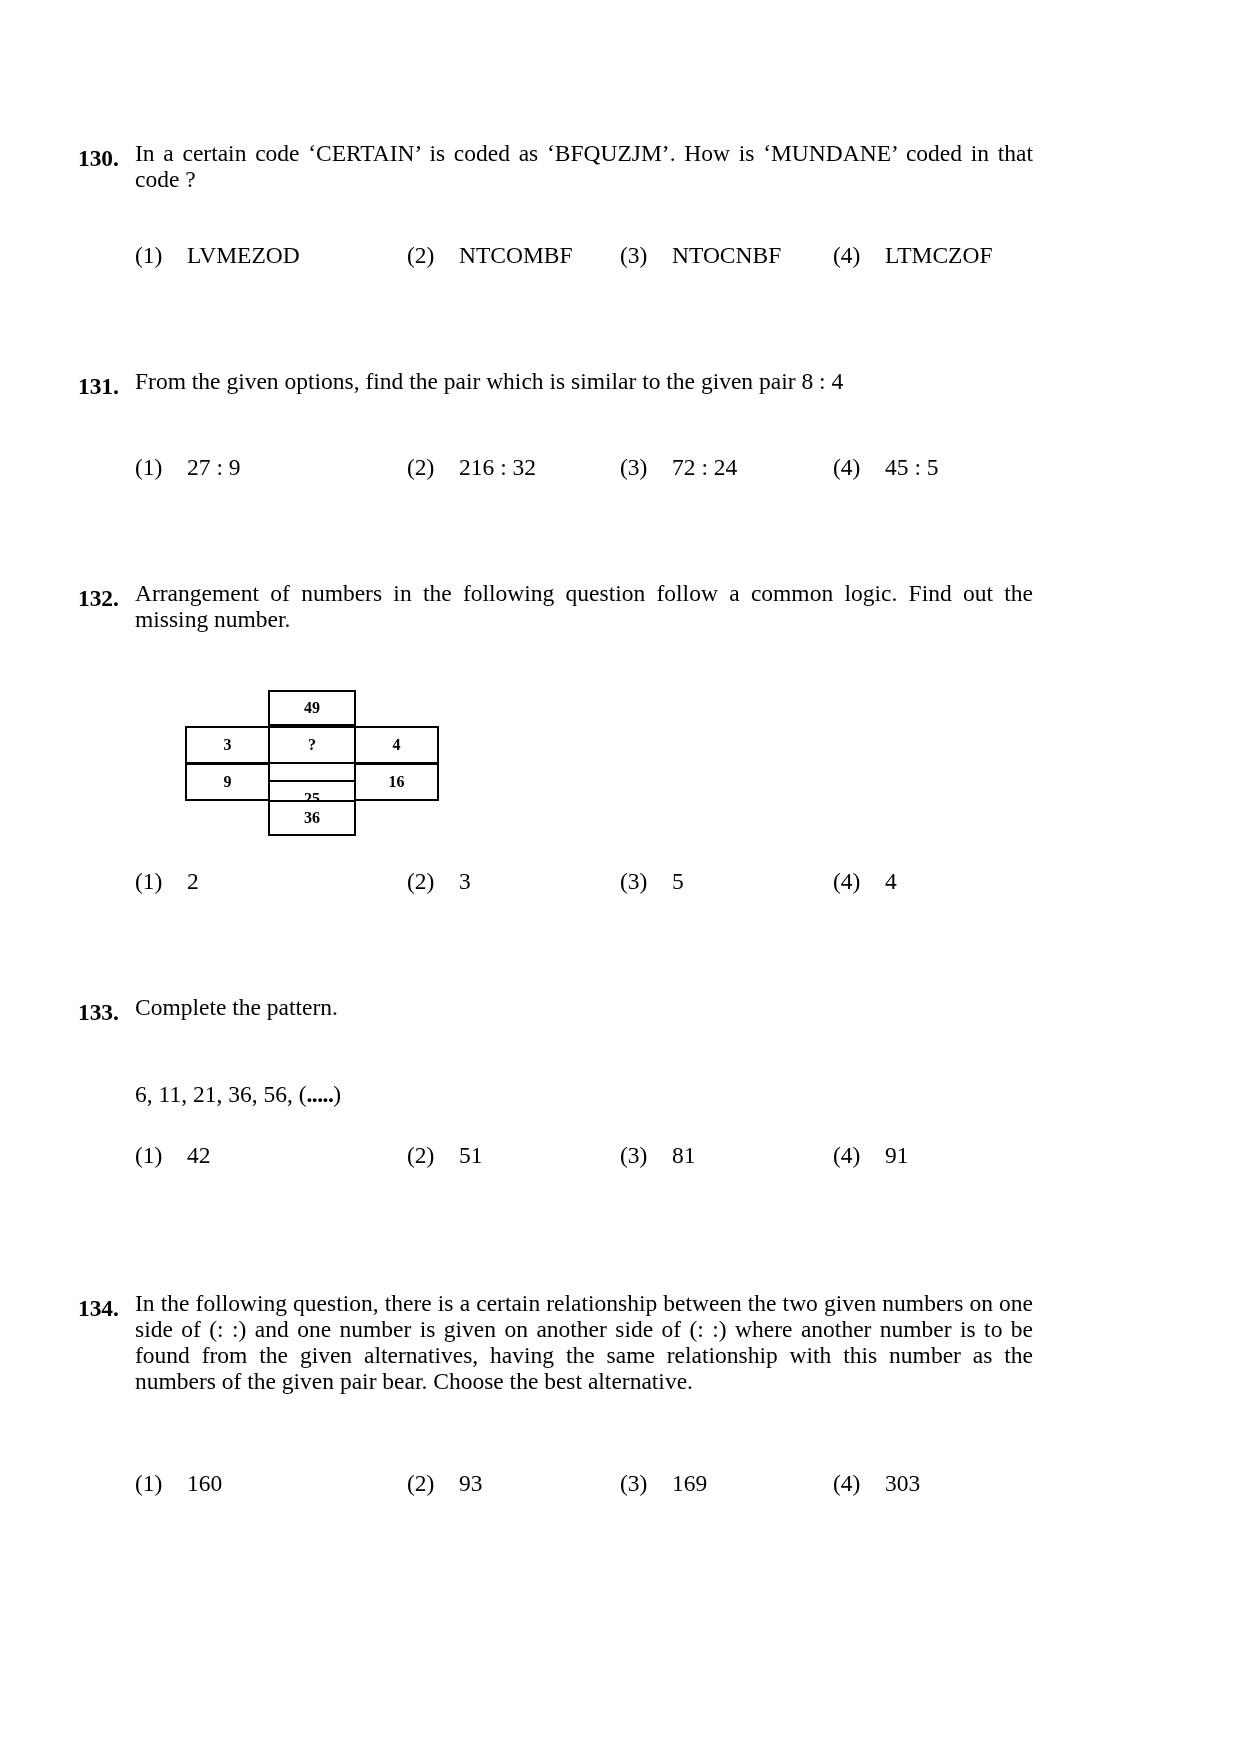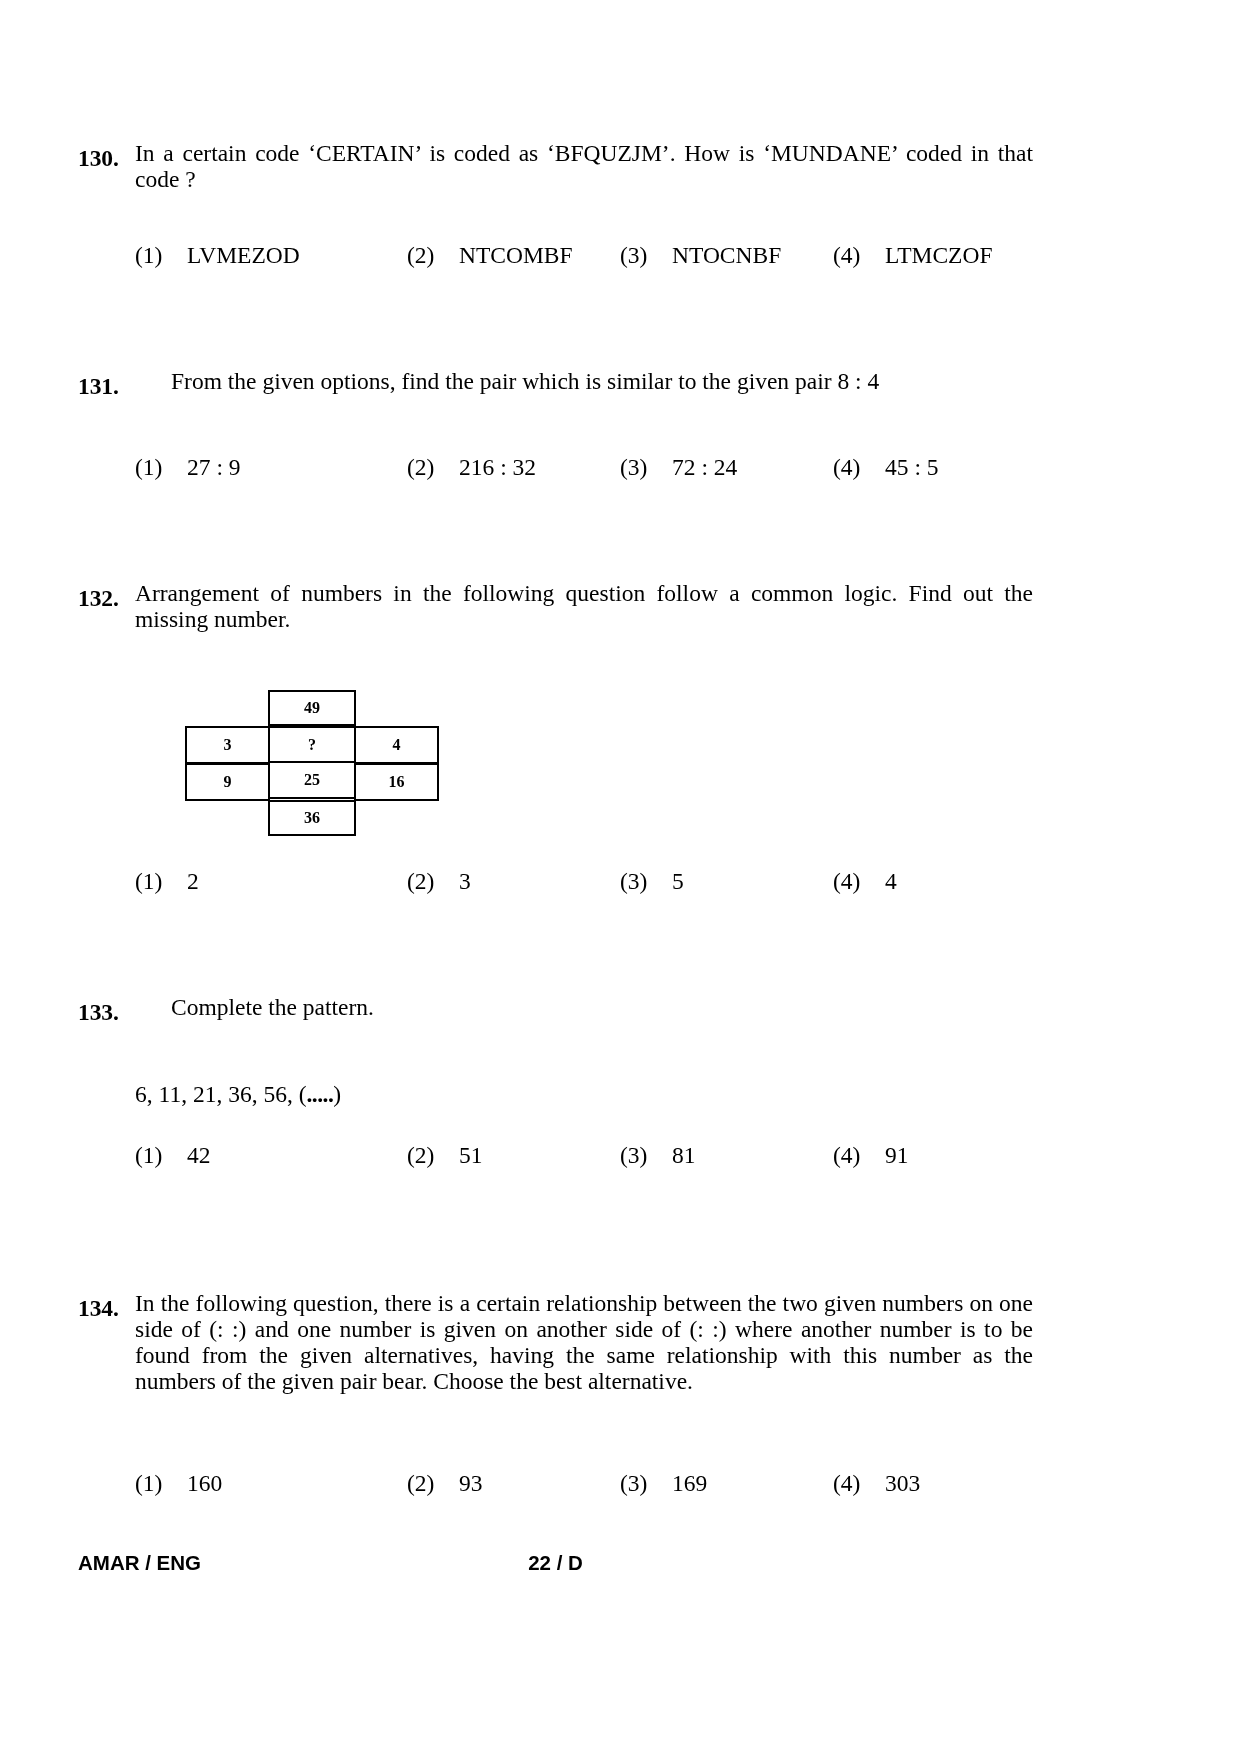--- a/index.html
+++ b/index.html
@@ -50,21 +50,20 @@
   }
   .qtext {
     flex: 1 1 auto;
     font-size: 23.5px;
     line-height: 26px;
     text-align: justify;
     text-justify: inter-word;
   }
   .qtext.nojust {
     text-align: left;
-    margin-left: 36px;
   }
 
   
   .subline {
     margin-left: 57px;
     font-size: 23.5px;
     line-height: 36px;
   }
   .subline .dots {
     font-weight: bold;
@@ -120,21 +119,21 @@
     justify-content: center;
     background: #ffffff;
     font-family: "Liberation Serif", "DejaVu Serif", serif;
   }
   
   .cell.r0c1 { left: 83px;  top: 0px;   width: 88px; height: 36px; }
   .cell.r1c0 { left: 0px;   top: 36px;  width: 85px; height: 38px; }
   .cell.r1c1 { left: 83px;  top: 36px;  width: 88px; height: 38px; }
   .cell.r1c2 { left: 169px; top: 36px;  width: 85px; height: 38px; }
   .cell.r2c0 { left: 0px;   top: 73px;  width: 85px; height: 38px; }
-  .cell.r2c1 { left: 83px;  top: 71px;  width: 88px; height: 38px; }
+  .cell.r2c1 { left: 83px;  top: 90px;  width: 88px; height: 38px; }
   .cell.r2c2 { left: 169px; top: 73px;  width: 85px; height: 38px; }
   .cell.r3c1 { left: 83px;  top: 110px; width: 88px; height: 36px; }
 
   
   .footer {
     position: absolute;
     left: 78px;
     top: 1551px;
     width: 955px;
     height: 32px;
@@ -318,17 +317,13 @@
         </div>
         <div class="opt c4">
           <span class="marker">(4)</span>
           <span class="otext">303</span>
         </div>
       </div>
     </div>
 
   </div>
 
-  <div class="footer">
-    <div class="footer-left">AMAR / ENG</div>
-    <div class="footer-center">22 / D</div>
-  </div>
 </div>
 
 </body></html>

